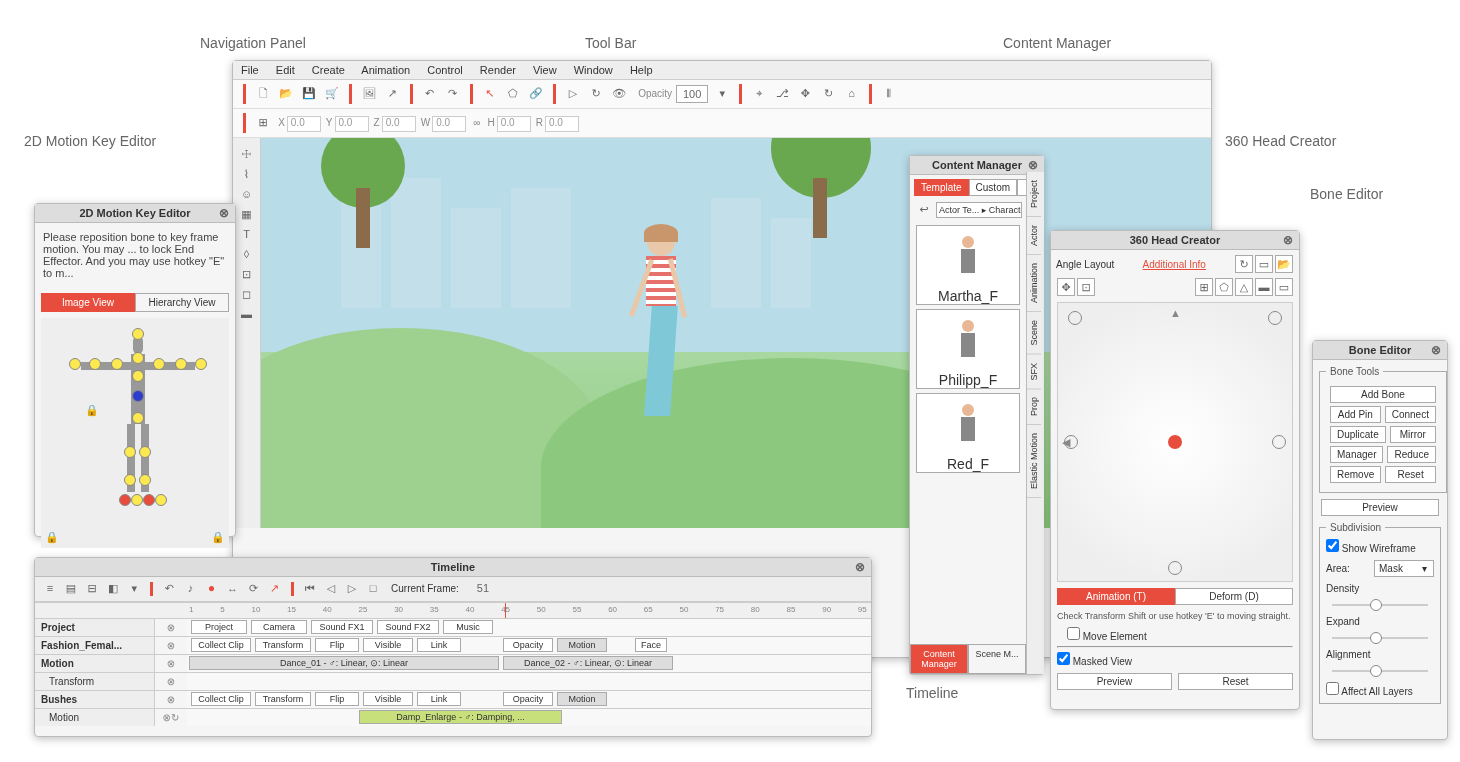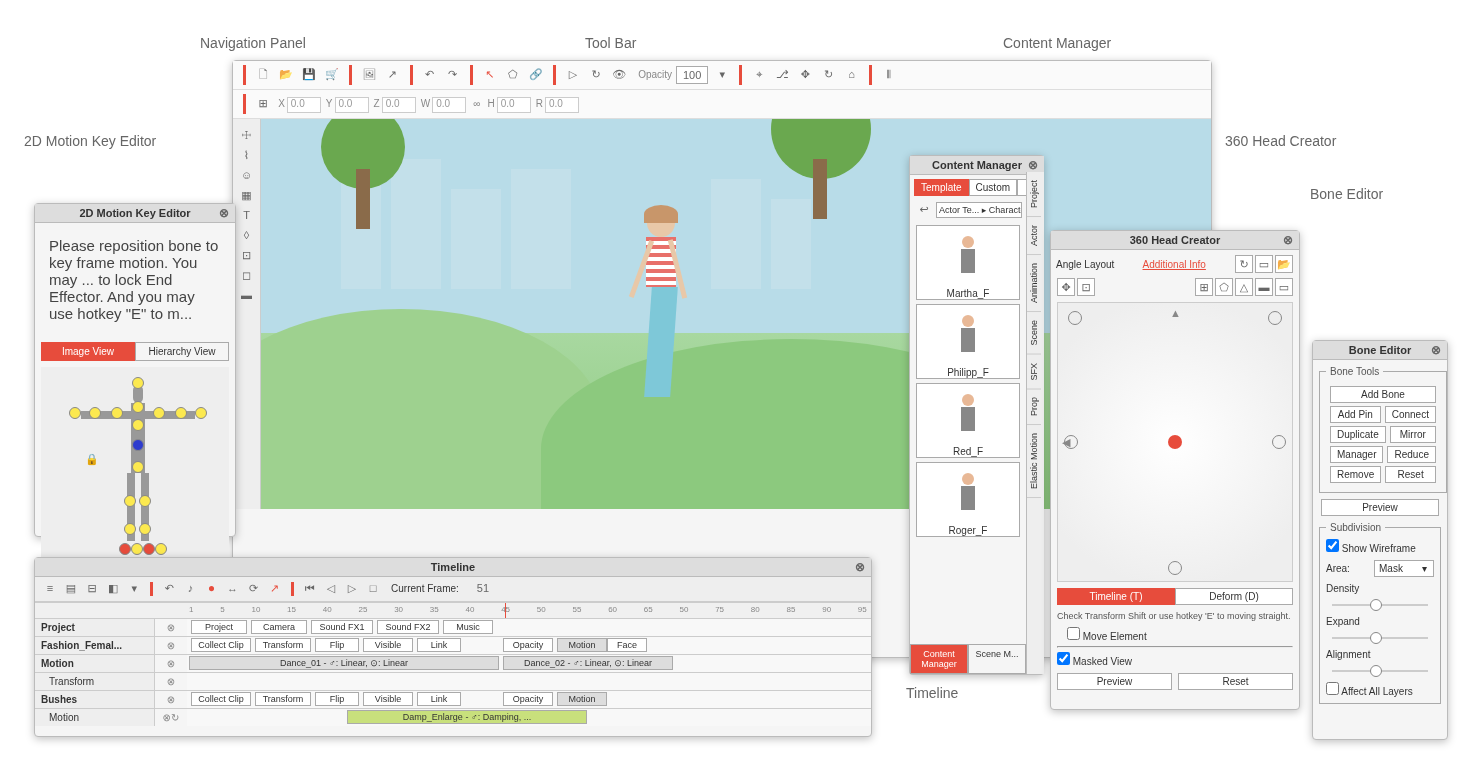--- a/index.html
+++ b/index.html
@@ -60,21 +60,21 @@
 .clip-grn{background:#c8e07c}
 #ruler{height:16px;background:#f0f0f0;font-size:8px;color:#888;position:relative;border-top:1px solid #ccc}
 .ph{position:absolute;top:0;bottom:0;width:1px;background:#e74c3c;z-index:5}
 
 
 #cm{top:155px;left:909px;width:135px;height:520px;border-right:none}
 #cm-tabs{position:absolute;right:0;top:16px;bottom:0;width:18px;background:#eee;border-left:1px solid #bbb}
 #cm-tabs div{writing-mode:vertical-rl;transform:rotate(180deg);font-size:9px;padding:8px 2px;border-top:1px solid #ccc;text-align:center;cursor:pointer}
 #cm-body{margin-right:18px;padding:4px}
 #cm-body .bc{font-size:9px;background:#fff;border:1px solid #aaa;padding:2px;margin:3px 0;white-space:nowrap;overflow:hidden}
-.thumb{border:1px solid #aaa;background:#fff;margin:4px 2px;padding-top:4px;text-align:center;font-size:10px}
+.thumb{border:1px solid #aaa;background:#fff;margin:4px 2px;padding-top:4px;text-align:center;font-size:14px}
 .thumb .tbox{height:54px;position:relative;margin:0 4px 4px}
 .av{display:inline-block;width:18px;height:40px;position:relative}
 .av::before{content:"";position:absolute;width:12px;height:12px;border-radius:50%;background:#e8b896;top:0;left:3px}
 .av::after{content:"";position:absolute;width:14px;height:24px;top:13px;left:2px;background:#888}
 #cm-bottom{position:absolute;bottom:0;left:0;right:18px;display:flex}
 #cm-bottom div{flex:1;font-size:9px;padding:4px 2px;text-align:center;border:1px solid #aaa}
 
 
 #hc{top:230px;left:1050px;width:250px;height:480px}
 #hc .sphere{margin:6px;height:280px;background:radial-gradient(circle at 50% 50%,#fff 0%,#eee 80%);border:1px solid #ccc;position:relative}
@@ -94,20 +94,31 @@
 
 <div class="callout" style="top:133px;left:24px">2D Motion Key Editor</div>
 <div class="callout" style="top:35px;left:200px">Navigation Panel</div>
 <div class="callout" style="top:35px;left:585px">Tool Bar</div>
 <div class="callout" style="top:35px;left:1003px">Content Manager</div>
 <div class="callout" style="top:133px;left:1225px">360 Head Creator</div>
 <div class="callout" style="top:186px;left:1310px">Bone Editor</div>
 <div class="callout" style="top:685px;left:906px">Timeline</div>
 
 <div class="panel" id="app">
+  <div id="menubar">
+    <span>File</span>
+    <span>Edit</span>
+    <span>Create</span>
+    <span>Animation</span>
+    <span>Control</span>
+    <span>Render</span>
+    <span>View</span>
+    <span>Window</span>
+    <span>Help</span>
+  </div>
   <div id="toolbar1">
     <span class="sep-red"></span>
     <span class="ic ic-nb">🗋</span>
     <span class="ic ic-nb">📂</span>
     <span class="ic ic-nb">💾</span>
     <span class="ic ic-nb">🛒</span>
     <span class="sep-red"></span>
     <span class="ic ic-nb">🖼</span>
     <span class="ic ic-nb">↗</span>
     <span class="sep-red"></span>
@@ -181,21 +192,21 @@
         <div style="position:absolute;width:26px;height:110px;background:#7ec8d8;left:27px;top:78px;transform:skewX(-4deg)"></div>
         <div style="position:absolute;width:5px;height:60px;background:#e8c8a8;left:18px;top:30px;transform:rotate(20deg)"></div>
         <div style="position:absolute;width:5px;height:60px;background:#e8c8a8;left:54px;top:30px;transform:rotate(-14deg)"></div>
       </div>
     </div>
   </div>
 </div>
 
 <div class="panel" id="mke">
   <div class="panel-title"><span>2D Motion Key Editor</span><span class="close-x">⊗</span></div>
-  <div style="font-size:15px;padding:14px;color:#444">Please reposition bone to key frame motion. You may ... to lock End Effector. And you may use hotkey "E" to m...</div>
+  <div style="font-size:11px;padding:8px;color:#444">Please reposition bone to key frame motion. You may ... to lock End Effector. And you may use hotkey "E" to m...</div>
   <div class="tabs">
     <div class="act">Image View</div>
     <div>Hierarchy View</div>
   </div>
   <div class="rig">
 
     <div class="bone" style="left:92px;top:18px;width:10px;height:18px;border-radius:5px"></div>
     <div class="bone" style="left:90px;top:36px;width:14px;height:70px"></div>
     <div class="bone" style="left:40px;top:44px;width:52px;height:8px"></div>
     <div class="bone" style="left:102px;top:44px;width:52px;height:8px"></div>
@@ -289,21 +300,21 @@
       <div class="tl-label">Fashion_Femal...</div>
       <div class="tl-ctrl">⊗</div>
       <div class="tl-track">
     <div class="clip" style="left:4px;width:60px">Collect Clip</div>
     <div class="clip" style="left:68px;width:56px">Transform</div>
     <div class="clip" style="left:128px;width:44px">Flip</div>
     <div class="clip" style="left:176px;width:50px">Visible</div>
     <div class="clip" style="left:230px;width:44px">Link</div>
     <div class="clip" style="left:316px;width:50px">Opacity</div>
     <div class="clip clip-g" style="left:370px;width:50px">Motion</div>
-    <div class="clip" style="left:420px;width:40px">Face</div>
+    <div class="clip" style="left:448px;width:32px">Face</div>
   </div>
     </div>
   <div class="tl-row">
       <div class="tl-label">Motion</div>
       <div class="tl-ctrl">⊗</div>
       <div class="tl-track">
     <div class="clip clip-g" style="left:2px;width:310px">Dance_01 - ♂: Linear, ⊙: Linear</div>
     <div class="clip clip-g" style="left:316px;width:170px">Dance_02 - ♂: Linear, ⊙: Linear</div>
   </div>
     </div>
@@ -322,21 +333,21 @@
     <div class="clip" style="left:176px;width:50px">Visible</div>
     <div class="clip" style="left:230px;width:44px">Link</div>
     <div class="clip" style="left:316px;width:50px">Opacity</div>
     <div class="clip clip-g" style="left:370px;width:50px">Motion</div>
   </div>
     </div>
   <div class="tl-row">
       <div class="tl-label" style="font-weight:normal;padding-left:14px">Motion</div>
       <div class="tl-ctrl">⊗↻</div>
       <div class="tl-track">
-    <div class="clip clip-grn" style="left:160px;width:240px">Damp_Enlarge - ♂: Damping, ...</div>
+    <div class="clip clip-grn" style="left:172px;width:203px">Damp_Enlarge - ♂: Damping, ...</div>
   </div>
     </div>
 </div>
 
 <div class="panel" id="cm">
   <div class="panel-title"><span>Content Manager</span><span class="close-x">⊗</span></div>
   <div id="cm-tabs">
     <div>Project</div>
     <div>Actor</div>
     <div>Animation</div>
@@ -351,21 +362,20 @@
       <div class="btn" style="flex:1">Custom</div>
       <div class="btn" style="width:16px">⌄</div>
     </div>
     <div style="display:flex;gap:2px;margin-top:3px;align-items:center">
       <span class="ic ic-nb">↩</span>
       <div class="bc" style="flex:1">Actor Te... ▸ Character ▸ _G3 360 ▸ 1_G3 3...</div>
     </div>
     <div class="thumb"><div class="tbox"><span class="av" style="margin-top:6px"></span></div><span>Martha_F</span></div>
     <div class="thumb"><div class="tbox"><span class="av" style="margin-top:6px"></span></div><span>Philipp_F</span></div>
     <div class="thumb"><div class="tbox"><span class="av" style="margin-top:6px"></span></div><span>Red_F</span></div>
-    <div class="thumb"><div class="tbox"><span class="av" style="margin-top:6px"></span></div><span>Roger_F</span></div>
   </div>
   <div id="cm-bottom">
     <div class="btn-red" style="color:#fff">Content Manager</div>
     <div>Scene M...</div>
   </div>
 </div>
 
 <div class="panel" id="hc">
   <div class="panel-title"><span>360 Head Creator</span><span class="close-x">⊗</span></div>
   <div style="padding:5px;display:flex;justify-content:space-between;font-size:10px;align-items:center">
@@ -381,21 +391,21 @@
     <div class="dot"></div>
     <div class="ring" style="left:6px;top:calc(50% - 7px)"></div>
     <div class="ring" style="right:6px;top:calc(50% - 7px)"></div>
     <div class="ring" style="left:calc(50% - 7px);bottom:6px"></div>
     <div style="position:absolute;left:calc(50% - 5px);top:4px;color:#888">▲</div>
     <div class="ring" style="left:10px;top:8px"></div>
     <div class="ring" style="right:10px;top:8px"></div>
     <div style="position:absolute;left:4px;top:calc(50% - 6px);color:#888">◀</div>
   </div>
   <div style="display:flex;margin:0 6px">
-    <div class="btn btn-red" style="flex:1">Timeline (T)</div>
+    <div class="btn btn-red" style="flex:1">Animation (T)</div>
     <div class="btn" style="flex:1">Deform (D)</div>
   </div>
   <div style="font-size:9px;padding:6px;color:#555">Check Transform Shift or use hotkey 'E' to moving straight.</div>
   <div style="font-size:10px;padding:0 16px"><input type="checkbox" style=""> <span>Move Element</span></div>
   <hr style="margin:4px 6px">
   <div style="font-size:10px;padding:0 6px"><input type="checkbox" checked="" style=""> <span>Masked View</span></div>
   <div style="display:flex;gap:6px;margin:6px">
     <div class="btn" style="flex:1">Preview</div>
     <div class="btn" style="flex:1">Reset</div>
   </div>

